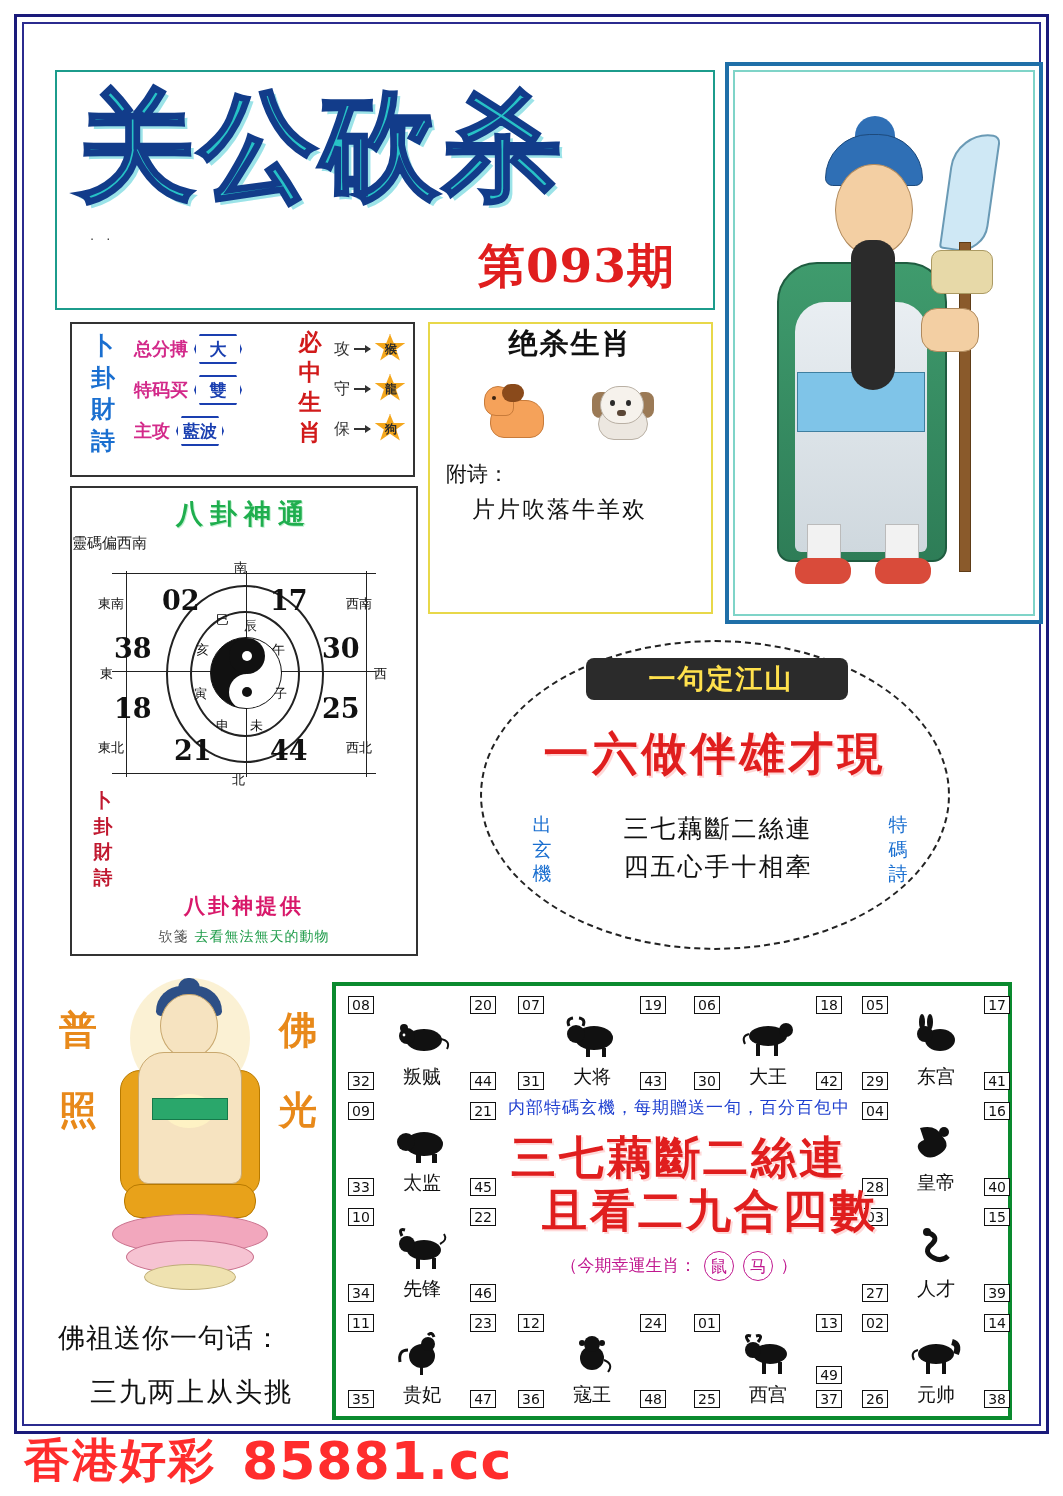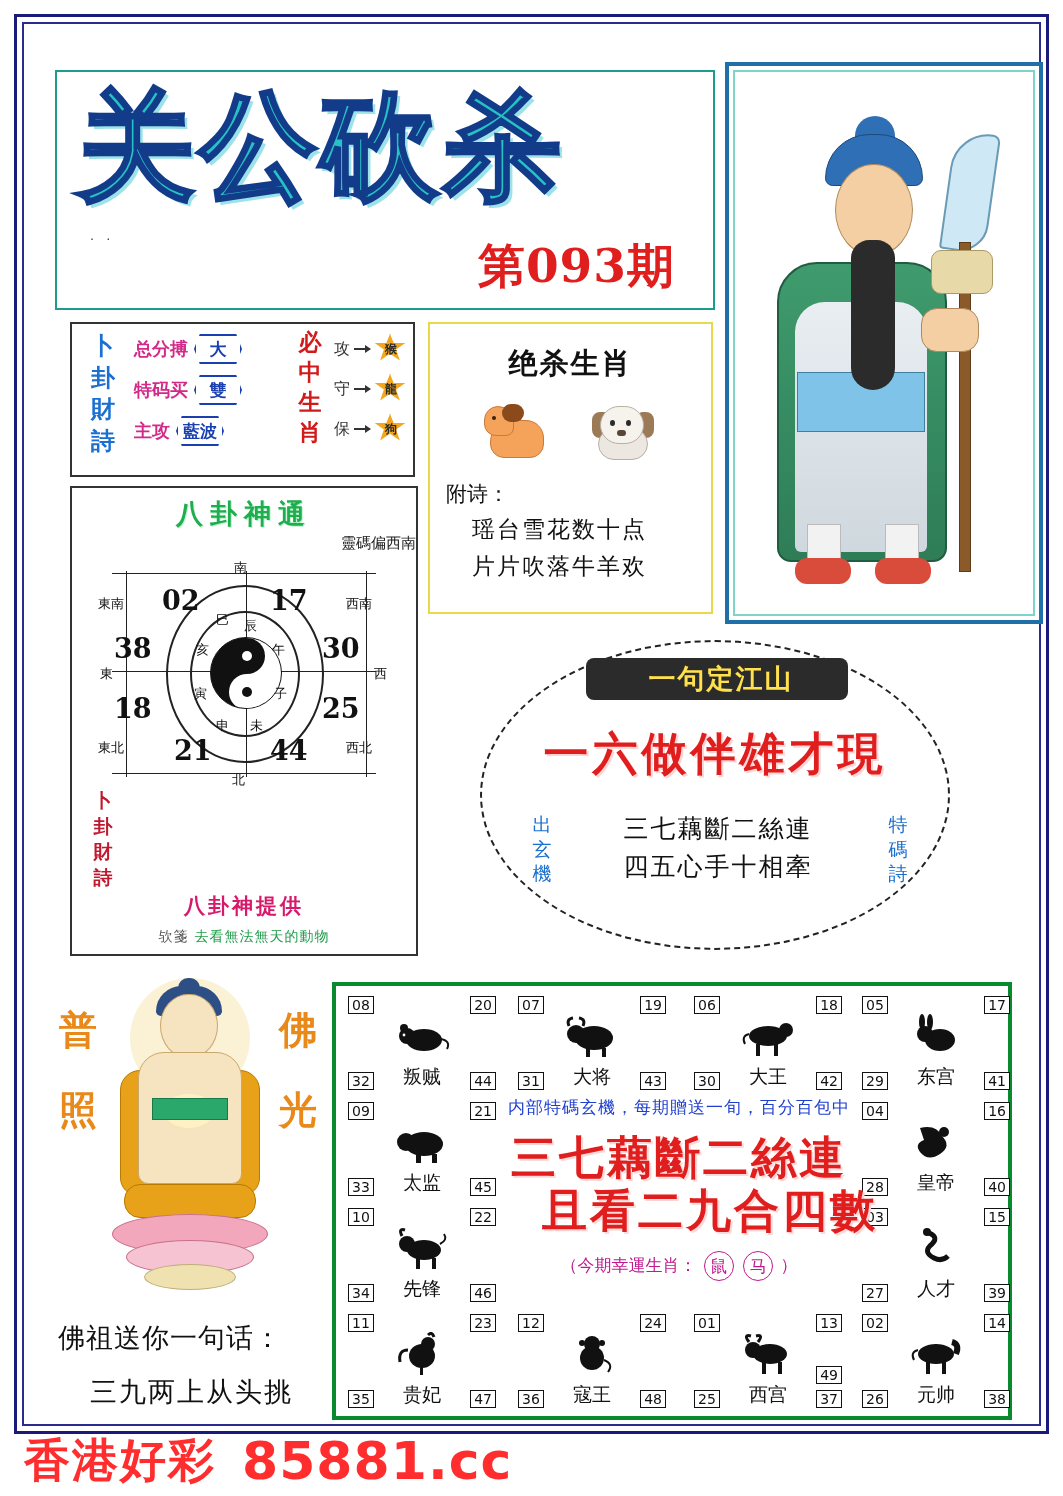--- a/index.html
+++ b/index.html
@@ -105,21 +105,21 @@
   }
   .star-wrap{ position:relative; width:36px; height:30px;}
   .star-lbl{ position:absolute; inset:0; display:flex; align-items:center; justify-content:center;
     font-family:"DejaVu Serif", serif; font-size:12px; font-weight:bold; color:#2a2a2a;}
 
   
   .jssx {
     position:absolute; left:428px; top:322px; width:285px; height:292px;
     border:2px solid #e8d84a; background:#fff;
   }
-  .jssx-title { text-align:center; margin-top:20px; font-family:"DejaVu Serif", serif;
+  .jssx-title { text-align:center; margin-top:0; font-family:"DejaVu Serif", serif;
     font-size:29px; font-weight:bold; color:#111; letter-spacing:2px;}
   .jssx-animals { display:flex; justify-content:center; gap:34px; margin-top:20px;}
   .an { width:70px; height:62px; position:relative;}
   .horse-body{position:absolute; left:6px; top:16px; width:54px; height:38px; background:#f5a25a; border-radius:22px 18px 14px 14px; border:1px solid #c87b3a;}
   .horse-head{position:absolute; left:0px; top:2px; width:30px; height:30px; background:#f5a25a; border-radius:14px 16px 8px 12px; border:1px solid #c87b3a;}
   .horse-mane{position:absolute; left:18px; top:0px; width:22px; height:18px; background:#8a4a1b; border-radius:10px;}
   .horse-eye{position:absolute; left:8px; top:12px; width:4px; height:4px; background:#3a2310; border-radius:50%;}
   .dog-body{position:absolute; left:10px; top:24px; width:50px; height:32px; background:#ece7e0; border-radius:20px; border:1px solid #b9b0a4;}
   .dog-head{position:absolute; left:12px; top:2px; width:44px; height:38px; background:#f6f2ec; border-radius:20px; border:1px solid #b9b0a4;}
   .dog-ear1{position:absolute; left:4px; top:8px; width:16px; height:26px; background:#9b7a56; border-radius:10px 6px 10px 10px;}
@@ -132,21 +132,21 @@
   .jssx-poem .ln { font-size:23px; margin:6px 0 0 26px; letter-spacing:2px;}
 
   
   .bagua {
     position:absolute; left:70px; top:486px; width:348px; height:470px;
     border:2px solid #333; background:#fff;
   }
   .bagua-title { text-align:center; margin-top:8px; font-family:"DejaVu Serif", serif;
     font-size:27px; font-weight:bold; color:#1fae4e; letter-spacing:7px;
     text-shadow:1px 1px 0 #bff0cf;}
-  .bagua-sub { text-align:right; font-family:Liberation Sans, sans-serif; font-size:15px; color:#222; margin-top:2px;}
+  .bagua-sub { text-align:left; font-family:Liberation Sans, sans-serif; font-size:15px; color:#222; margin-top:2px;}
   .bagua-grid { position:relative; width:300px; height:230px; margin:6px auto 0; }
   .bg-cell { position:absolute; font-family:"DejaVu Serif", serif; font-size:27px; font-weight:bold; color:#111;}
   .bg-dir { position:absolute; font-family:"DejaVu Serif", serif; font-size:13px; color:#111;}
   .bg-circle { position:absolute; left:72px; top:26px; width:158px; height:178px; border:2px solid #222; border-radius:50%;}
   .bg-circle2 { position:absolute; left:96px; top:52px; width:110px; height:126px; border:2px solid #222; border-radius:50%;}
   .yin-yang {
     position:absolute; left:116px; top:78px; width:72px; height:72px; border-radius:50%;
     background:linear-gradient(90deg,#111 50%, #fff 50%); border:1px solid #111; overflow:hidden;
   }
   .yy-a{position:absolute; left:18px; top:0; width:36px; height:36px; border-radius:50%; background:#111;}
@@ -341,21 +341,20 @@
           <div class="dog-ear2"></div>
           <div class="dog-body"></div>
         <div class="dog-head"></div>
           <div class="dog-eye1"></div>
           <div class="dog-eye2"></div>
           <div class="dog-nose"></div>
       </div>
     </div>
     <div class="jssx-poem">
       <div class="lab">附诗：</div>
-      <div class="ln">瑶台雪花数十点</div>
       <div class="ln">片片吹落牛羊欢</div>
     </div>
   </div>
 
   <div class="bagua">
     <div class="bagua-title">八卦神通</div>
     <div class="bagua-sub">靈碼偏西南</div>
 
     <div class="bagua-grid">
       <div class="bg-dir" style="left:140px;top:0px;">南</div>

